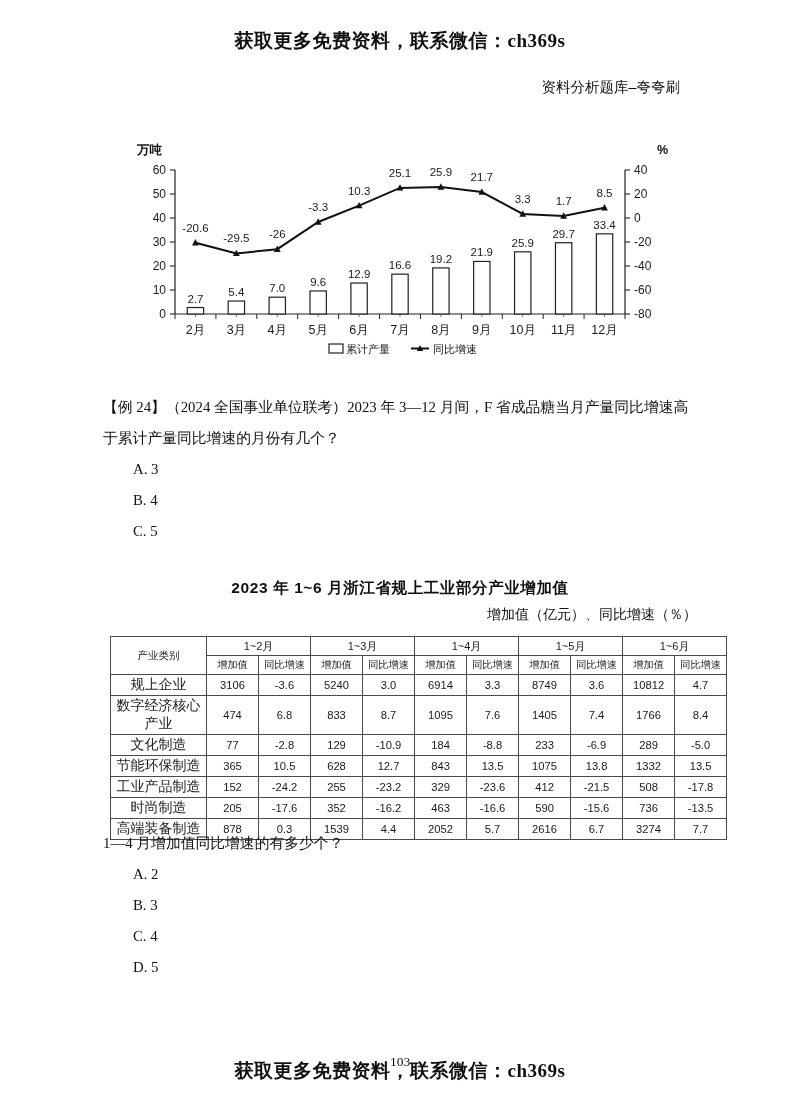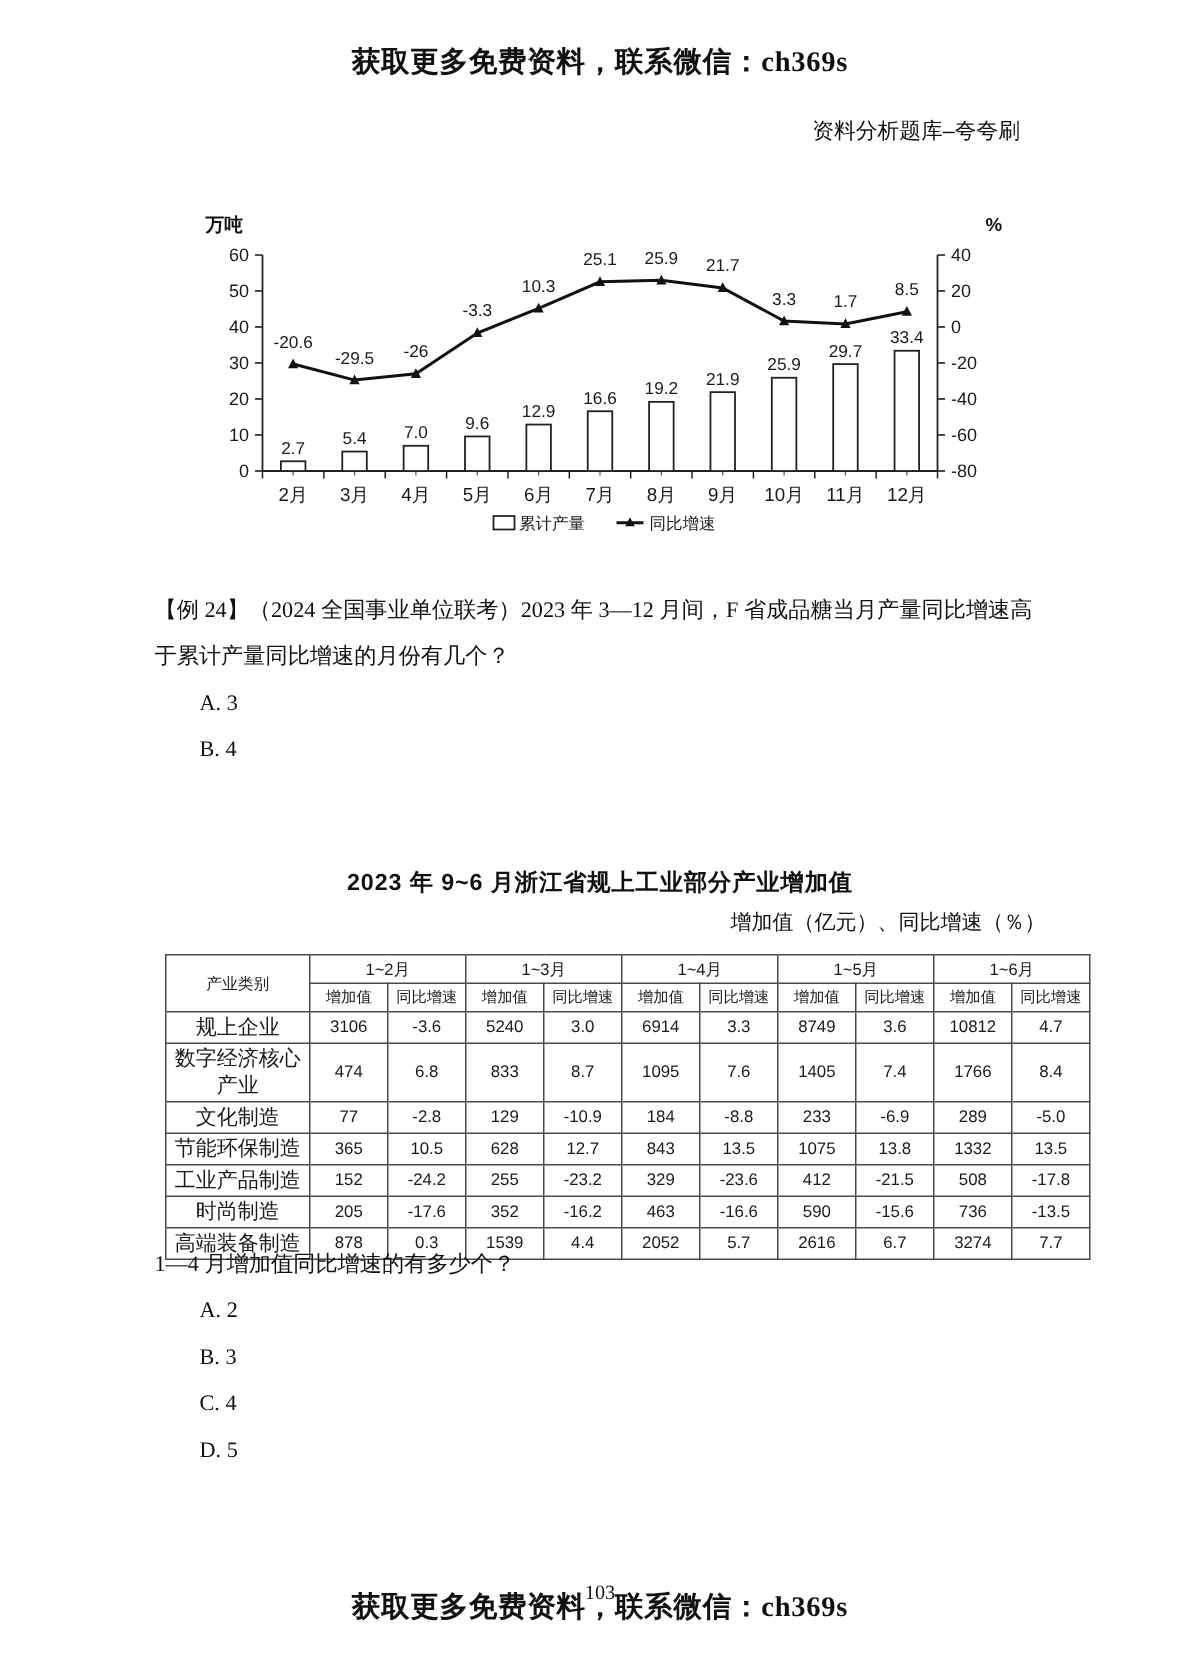--- a/index.html
+++ b/index.html
@@ -295,23 +295,24 @@
         <text x="300" y="210.5" class="legend-lab" text-anchor="start">同比增速</text>
       </svg>
   </div>
 
 
   <div class="q-block" style="top:392px;">
     <div class="q-text">【例 24】（2024 全国事业单位联考）2023 年 3—12 月间，F 省成品糖当月产量同比增速高</div>
     <div class="q-text">于累计产量同比增速的月份有几个？</div>
     <div class="opt">A. 3</div>
     <div class="opt">B. 4</div>
+    <div class="opt">C. 5</div>
   </div>
 
-  <div class="tbl-title">2023 年 9~6 月浙江省规上工业部分产业增加值</div>
+  <div class="tbl-title">2023 年 1~6 月浙江省规上工业部分产业增加值</div>
   <div class="tbl-unit">增加值（亿元）、同比增速（％）</div>
 
   <div class="tbl-wrap">
     <table class="data outer-thick">
       <colgroup>
         <col style="width:96px">
         <col style="width:52px">
           <col style="width:52px">
         <col style="width:52px">
           <col style="width:52px">

